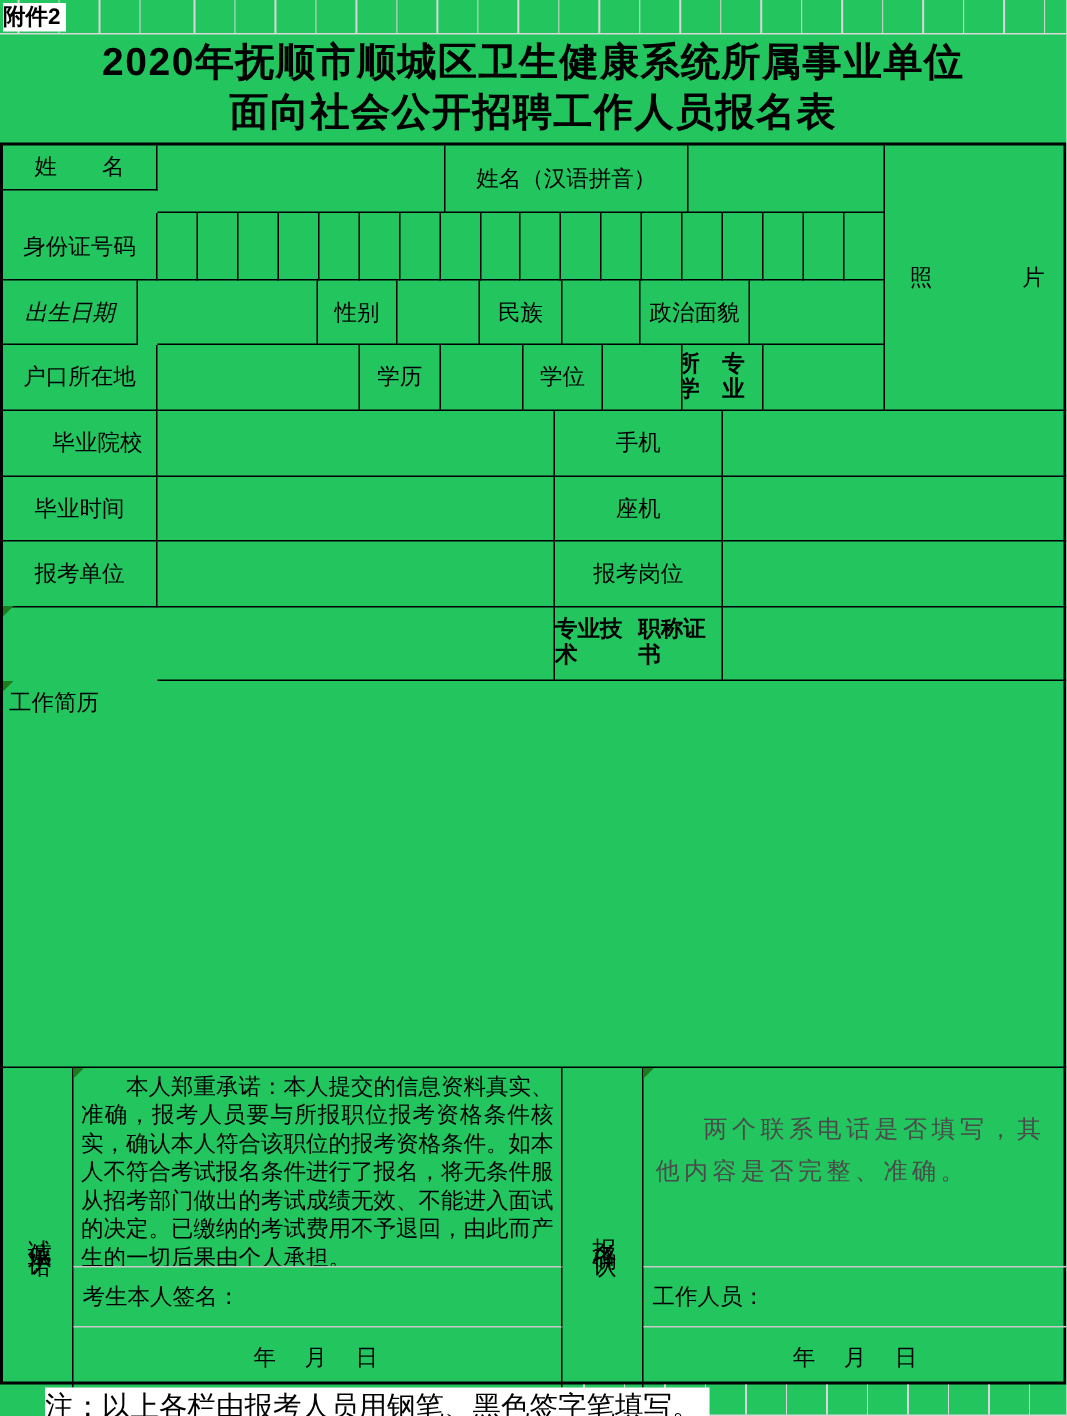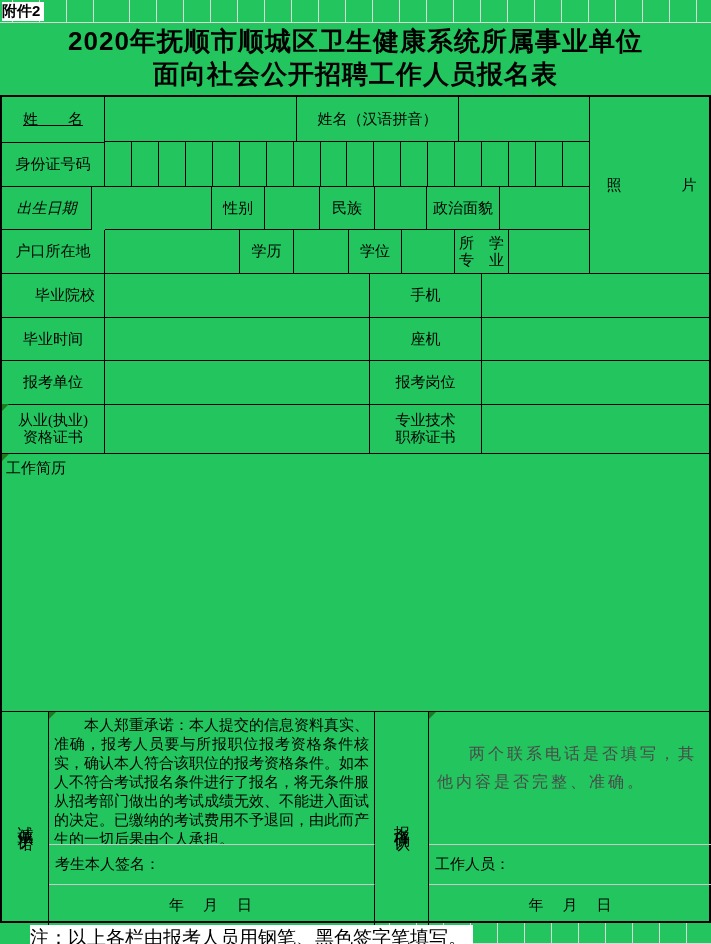--- a/index.html
+++ b/index.html
@@ -17,21 +17,21 @@
   #title{position:absolute;left:0;top:25px;width:711px;text-align:center;
     font-family:"Liberation Sans","DejaVu Sans",sans-serif;font-weight:bold;
     font-size:26px;line-height:33px;letter-spacing:1px;}
   
   #tbl{position:absolute;left:0;top:95px;width:711px;height:828px;border:2px solid #000;box-sizing:border-box;}
   .cell{position:absolute;box-sizing:border-box;border-right:1px solid #000;border-bottom:1px solid #000;
     display:flex;align-items:center;justify-content:center;font-size:15px;overflow:hidden;}
   .no-r{border-right:none;}
   .no-b{border-bottom:none;}
   .left{justify-content:flex-start;padding-left:6px;}
-  .two-line{flex-direction:column;line-height:17px;}
+  .two-line{flex-direction:row;line-height:17px;font-weight:bold;}
   .vert{writing-mode:vertical-rl;text-orientation:upright;letter-spacing:3px;font-size:16px;}
   .idrow{position:absolute;display:flex;}
   .idrow .idcell{flex:1 1 0;border-right:1px solid #000;border-bottom:1px solid #000;box-sizing:border-box;}
   .resume-cell{align-items:flex-start;justify-content:flex-start;padding:5px 4px;}
   .gray-b{border-bottom:1px solid #c9c9c9;}
   .para{display:block;padding:4px 5px 0 5px;font-size:15px;line-height:19px;text-align:justify;text-indent:2em;}
   .confirm-para{display:block;padding:28px 8px 0 8px;font-size:16px;line-height:28px;letter-spacing:3px;
     text-indent:2em;color:#4a4a4a;}
   .datecell{font-size:15px;letter-spacing:2px;justify-content:center;}
   .green-tri{position:absolute;width:0;height:0;border-top:7px solid #1e7b1e;border-right:7px solid transparent;}
@@ -48,21 +48,21 @@
   <div id="attach-strip"></div>
   <div id="attach-label">附件2</div>
 
   <div id="title">
     <div>2020年抚顺市顺城区卫生健康系统所属事业单位</div>
     <div>面向社会公开招聘工作人员报名表</div>
   </div>
 
   <div id="tbl">
 
-    <div class="cell" style="left:0;top:0;width:103px;height:46px;text-decoration:underline;">姓　　名</div>
+    <div class="cell" style="left:0;top:0;width:103px;height:30px;">姓　　名</div>
     <div class="cell" style="left:103px;top:0;width:192px;height:45px;"></div>
     <div class="cell" style="left:295px;top:0;width:162px;height:45px;">姓名（汉语拼音）</div>
     <div class="cell" style="left:457px;top:0;width:131px;height:45px;"></div>
 
     <div class="cell no-r" style="left:588px;top:0;width:123px;height:177px;letter-spacing:0;">照　　　　片</div>
 
     <div class="cell" style="left:0;top:45px;width:103px;height:45px;">身份证号码</div>
     <div class="idrow" style="left:103px;top:45px;width:485px;height:45px;">
       <div class="idcell"></div>
       <div class="idcell"></div>
@@ -113,24 +113,20 @@
     <div class="cell" style="left:0;top:221px;width:103px;height:43px;">毕业时间</div>
     <div class="cell" style="left:103px;top:221px;width:265px;height:43px;"></div>
     <div class="cell" style="left:368px;top:221px;width:112px;height:43px;">座机</div>
     <div class="cell no-r" style="left:480px;top:221px;width:231px;height:43px;"></div>
 
     <div class="cell" style="left:0;top:264px;width:103px;height:44px;">报考单位</div>
     <div class="cell" style="left:103px;top:264px;width:265px;height:44px;"></div>
     <div class="cell" style="left:368px;top:264px;width:112px;height:44px;">报考岗位</div>
     <div class="cell no-r" style="left:480px;top:264px;width:231px;height:44px;"></div>
 
-    <div class="cell two-line" style="left:0;top:308px;width:103px;height:49px;">
-      <span>从业(执业)</span>
-      <span>资格证书</span>
-    </div>
     <div class="cell" style="left:103px;top:308px;width:265px;height:49px;"></div>
     <div class="cell two-line" style="left:368px;top:308px;width:112px;height:49px;">
       <span>专业技术</span>
       <span>职称证书</span>
     </div>
     <div class="cell no-r" style="left:480px;top:308px;width:231px;height:49px;"></div>
 
     <div class="cell no-r resume-cell" style="left:0;top:357px;width:711px;height:258px;">
       <span>工作简历</span>
     </div>

